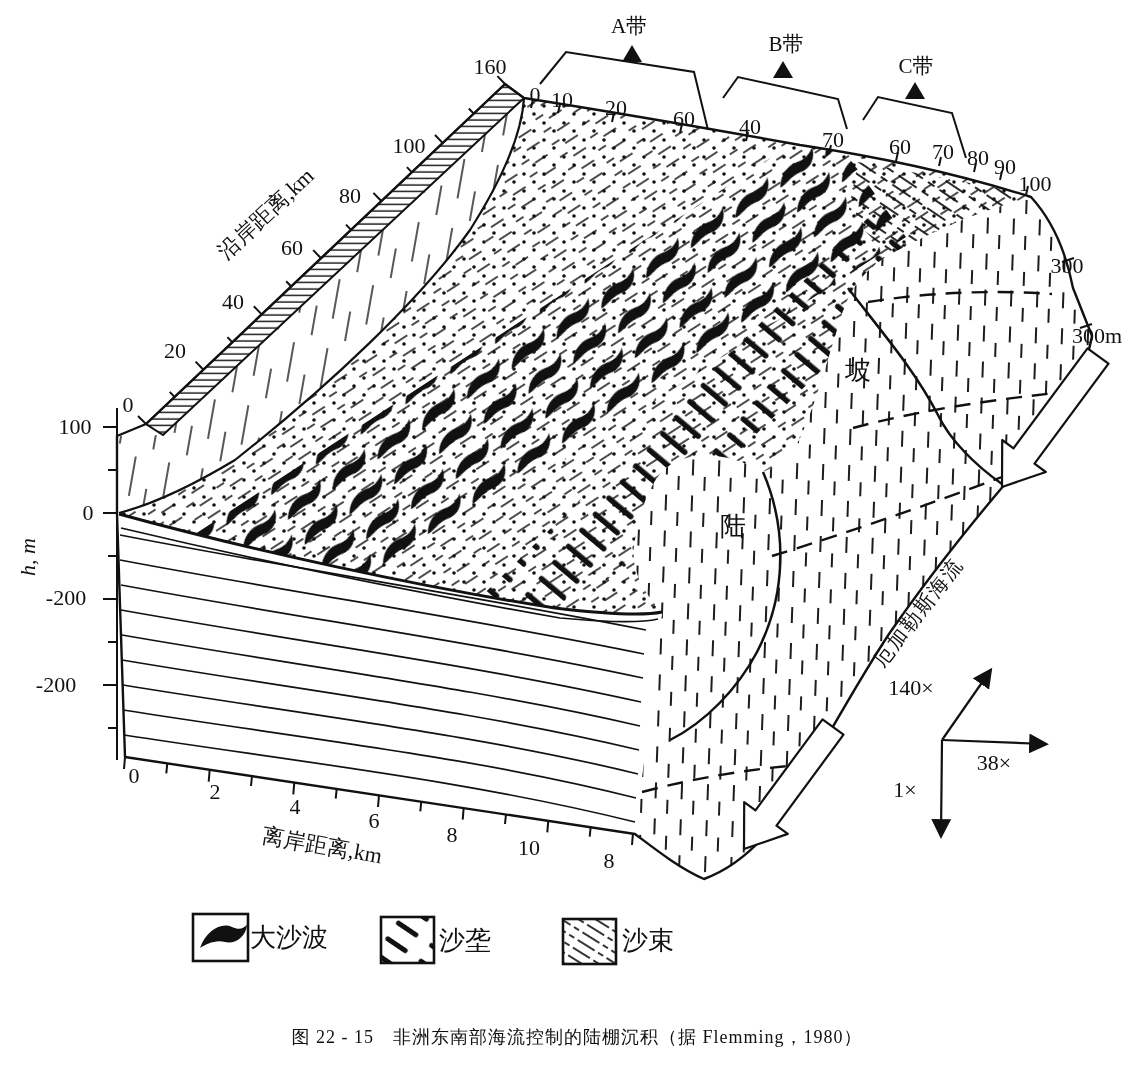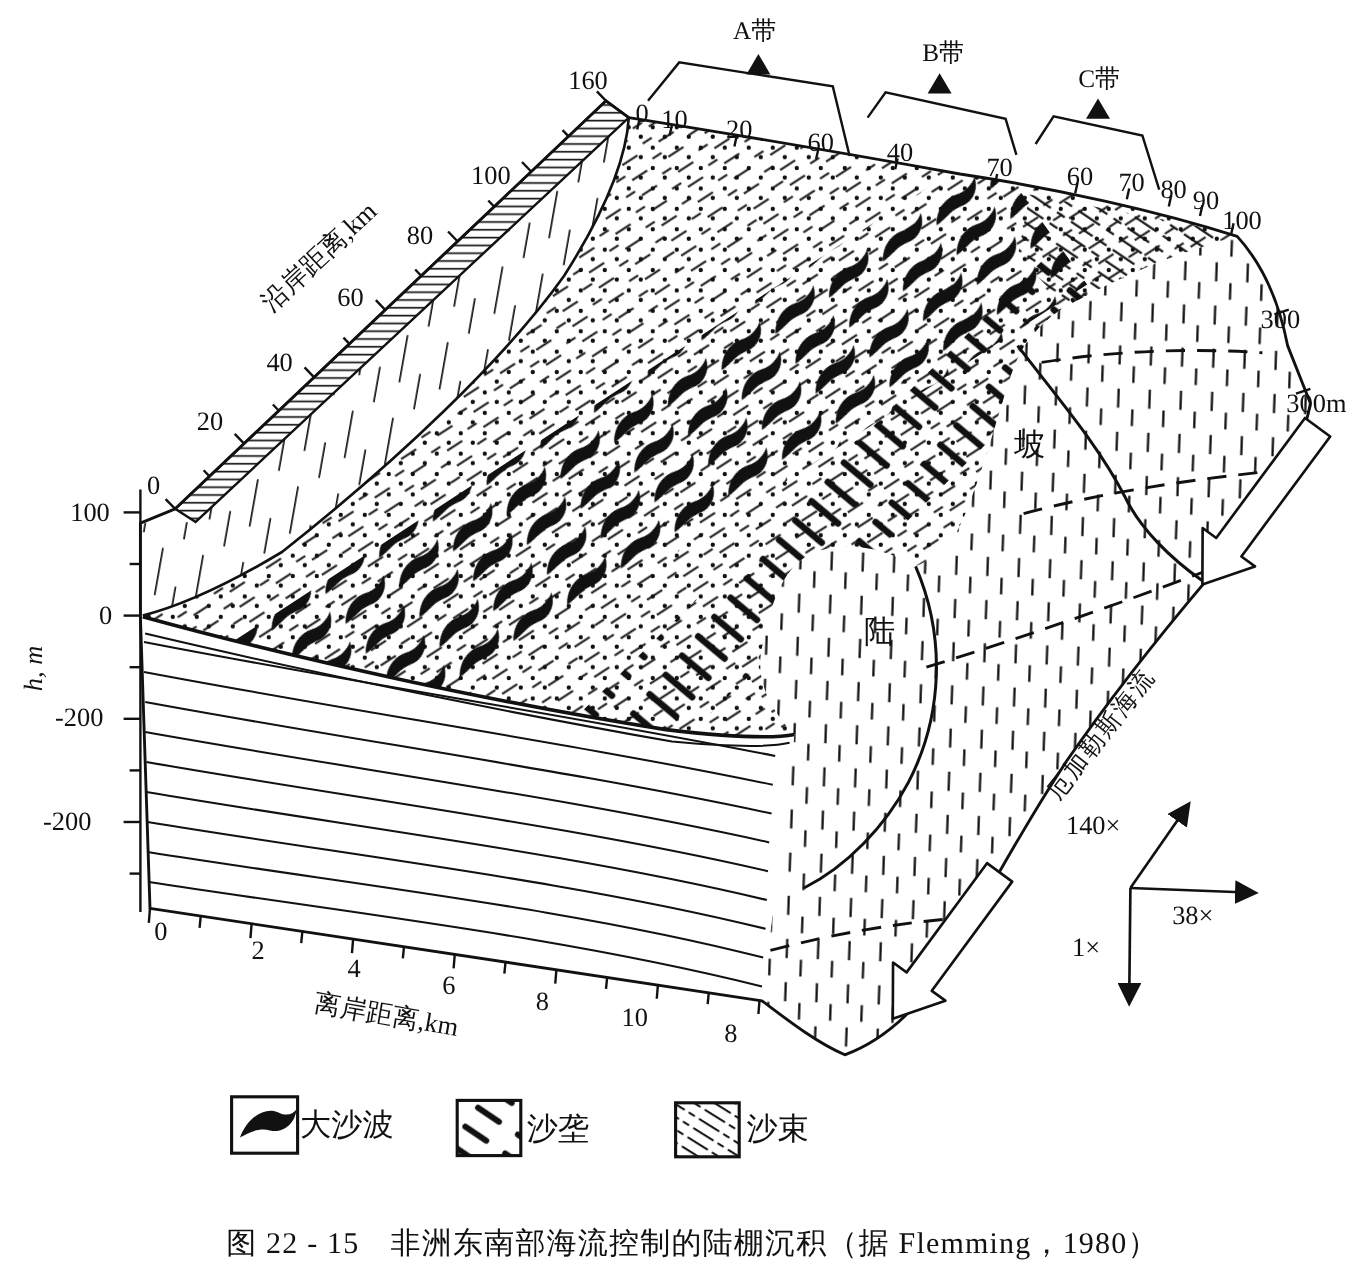--- a/index.html
+++ b/index.html
@@ -4,21 +4,21 @@
 <style>
   html,body{margin:0;padding:0;background:#fff;}
   #stage{position:relative;width:1141px;height:1071px;background:#fff;overflow:hidden;
          font-family:"Liberation Serif",serif;color:#111;}
   #art{position:absolute;left:0;top:0;}
   .lbl{position:absolute;transform:translate(-50%,-50%);font-size:22px;line-height:1;
        white-space:nowrap;color:#111;}
   .lbl.zone{font-size:21px;}
   .lbl.cjk26{font-size:26px;}
   .rot{transform-origin:center center;}
-  .caption{font-size:25px;letter-spacing:1px;}
+  .caption{font-size:18px;letter-spacing:1px;}
 </style>
 </head>
 <body>
 
 <div id="stage">
 
 <svg id="art" width="1141" height="1071" viewBox="0 0 1141 1071">
   <defs>
     <pattern id="p-dots" width="20" height="17" patternUnits="userSpaceOnUse">
       <circle cx="4" cy="4" r="1.8" fill="#111"></circle>

